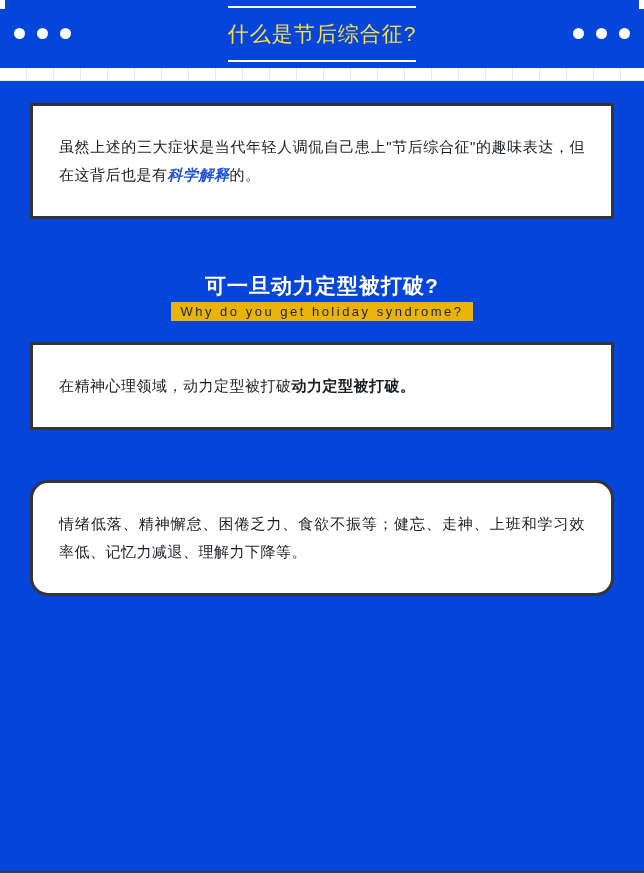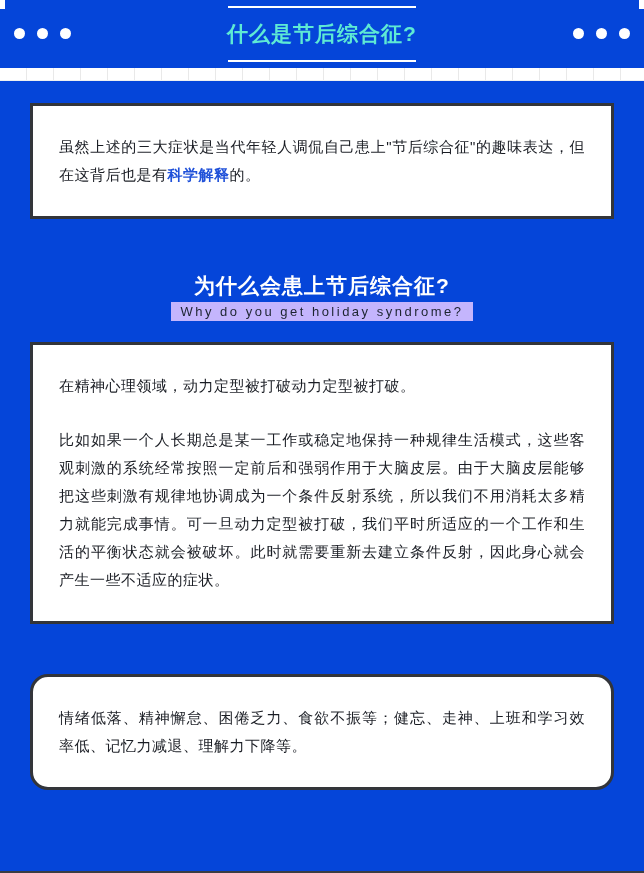--- a/index.html
+++ b/index.html
@@ -15,56 +15,56 @@
   }
   .corner-notch{position:absolute;top:0;width:5px;height:9px;background:#ffffff;}
   .corner-notch.left{left:0;}
   .corner-notch.right{right:0;}
   .dots{position:absolute;top:28px;display:flex;gap:12px;}
   .dots.left{left:14px;}
   .dots.right{right:14px;}
   .dot{width:11px;height:11px;border-radius:50%;background:#ffffff;}
   .title-rule{width:188px;height:2px;background:#ffffff;}
   .header-title{
-    color:#5eead4;font-size:21px;font-weight:bold;letter-spacing:1px;
+    color:#fde047;font-size:21px;font-weight:normal;letter-spacing:1px;
     margin:14px 0;line-height:24px;
   }
   
   .film-strip{
     height:12px;background:#ffffff;
     background-image:repeating-linear-gradient(90deg,
       rgba(0,0,0,0) 0,rgba(0,0,0,0) 26px,#e9e9e9 26px,#e9e9e9 27px);
     border-bottom:1px solid #f0f0f0;
   }
   
   .card{
     margin:0 30px;background:#ffffff;border:3px solid #33353a;
     padding:27px 26px;
   }
   .card p{
     margin:0;font-size:15px;line-height:28px;color:#1a1d24;
     text-align:justify;letter-spacing:0.5px;
   }
   .card p + p{margin-top:26px;}
   .seg-normal{font-weight:normal;}
-  .seg-bold{font-weight:normal;}
-  .seg-link{font-weight:bold;color:#2051d9;}
+  .seg-bold{font-weight:bold;}
+  .seg-link{font-weight:bold;color:#2051d9;font-style:italic;}
   .card-1{margin-top:22px;}
   .card-2{margin-top:21px;}
   .card-3{margin-top:16px;border-radius:18px;}
   
   .section{text-align:center;}
   .section-1{margin-top:54px;}
   .section-2{margin-top:50px;}
   .section-title{
     color:#ffffff;font-size:21px;font-weight:bold;line-height:26px;
     letter-spacing:1px;
   }
   .section-sub{
-    display:inline-block;background:#c4b5fd;color:#1c2430;
+    display:inline-block;background:#eab308;color:#1c2430;
     font-size:13px;line-height:15px;letter-spacing:2.5px;
     padding:2px 9px;margin-top:3px;font-weight:normal;
   }
   
   .bottom-edge{position:absolute;bottom:0;left:0;right:0;height:2px;background:#3a3d44;}
 </style>
 </head>
 <body>
 
 <div class="header">
@@ -85,27 +85,26 @@
   <div class="title-rule"></div>
 </div>
 
 <div class="film-strip"></div>
 
 <div class="card card-1">
     <p><span class="seg-normal">虽然上述的三大症状是当代年轻人调侃自己患上"节后综合征"的趣味表达，但在这背后也是有</span><span class="seg-link">科学解释</span><span class="seg-normal">的。</span></p>
   </div>
 
 <div class="section section-1">
-  <div class="section-title">为什么会患上节后综合征?</div>
+  <div class="section-title">可一旦动力定型被打破?</div>
   <span class="section-sub">Why do you get holiday syndrome?</span>
 </div>
 
 <div class="card card-2">
     <p><span class="seg-normal">在精神心理领域，动力定型被打破</span><span class="seg-bold">动力定型被打破。</span></p>
-    <p><span class="seg-normal">比如如果一个人长期总是某一工作或稳定地保持一种规律生活模式，这些客观刺激的系统经常按照一定前后和强弱作用于大脑皮层。由于大脑皮层能够把这些刺激有规律地协调成为一个条件反射系统，所以我们不用消耗太多精力就能完成事情。可一旦动力定型被打破，我们平时所适应的一个</span><span class="seg-bold">工作和生活的平衡状态就会被破坏。</span><span class="seg-normal">此时就需要重新去建立条件反射，因此身心就会产生一些不适应的症状。</span></p>
   </div>
 
 <div class="section section-2">
 </div>
 
 <div class="card card-3">
     <p><span class="seg-normal">情绪低落、精神懈怠、困倦乏力、食欲不振等；健忘、走神、上班和学习效率低、记忆力减退、理解力下降等。</span></p>
   </div>
 
 <div class="bottom-edge"></div>

